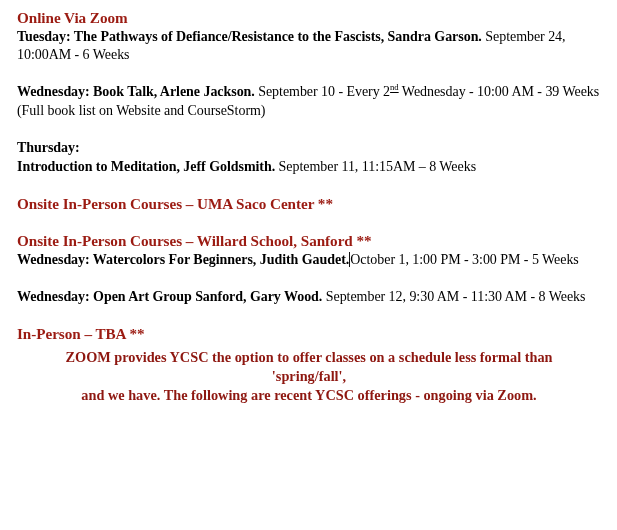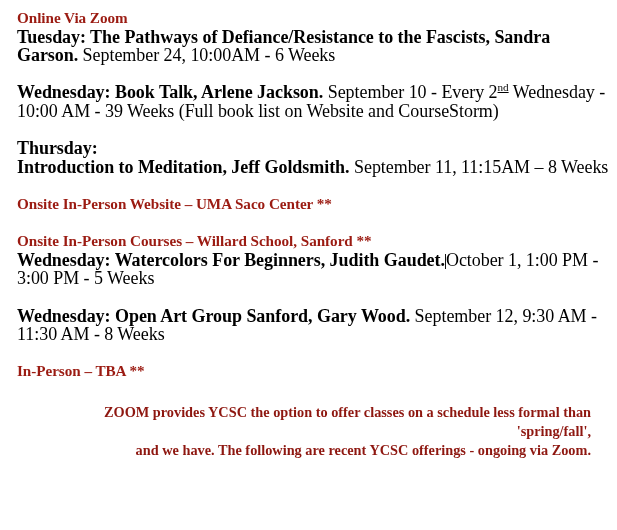--- a/index.html
+++ b/index.html
@@ -33,21 +33,21 @@
   }
 
   .heading {
     color: #9B1B12;
     font-weight: bold;
     font-size: 15.2px;
     line-height: 18.6px;
   }
 
   .line {
-    font-size: 18px;
+    font-size: 14px;
     line-height: 18.6px;
     white-space: normal;
   }
 
   .b { font-weight: bold; }
   .r { font-weight: normal; }
 
   sup {
     font-size: 0.62em;
     vertical-align: super;
@@ -66,22 +66,22 @@
     display: inline-block;
     width: 0;
     border-left: 1.3px solid #111;
     height: 15px;
     vertical-align: -3px;
     margin: 0;
   }
 
   
   .footer-note {
-    margin-top: 22px;
-    text-align: right;
+    margin-top: 4px;
+    text-align: center;
     color: #8E1710;
     font-weight: bold;
     font-size: 14.3px;
     line-height: 19px;
     padding: 0 18px 0 10px;
   }
   .footer-note .fl { display: block; }
 </style>
 </head>
 <body>
@@ -109,21 +109,21 @@
 
     <div class="line">
       <span class="b">Introduction to Meditation, Jeff Goldsmith.</span><span class="r"> September 11, 11:15AM – 8 Weeks</span>
     </div>
 
   </div>
 
   <div class="spacer">&nbsp;</div>
 
   <div class="block">
-    <div class="heading">Onsite In-Person Website – UMA Saco Center **</div>
+    <div class="heading">Onsite In-Person Courses – UMA Saco Center **</div>
 
   </div>
 
   <div class="spacer">&nbsp;</div>
 
   <div class="block">
     <div class="heading">Onsite In-Person Courses – Willard School, Sanford **</div>
 
     <div class="line">
       <span class="b">Wednesday: Watercolors For Beginners, Judith Gaudet.</span><span class="caret"></span><span class="r">October 1, 1:00 PM - 3:00 PM - 5 Weeks</span>

